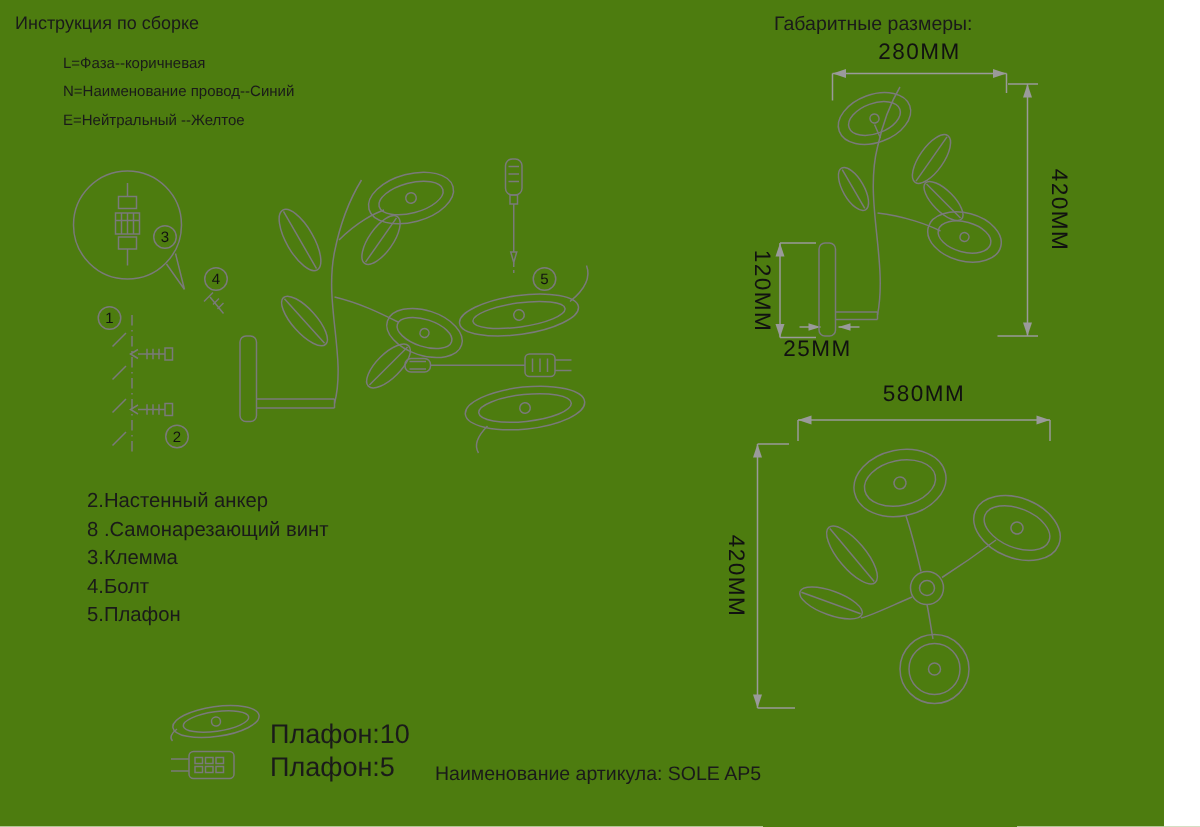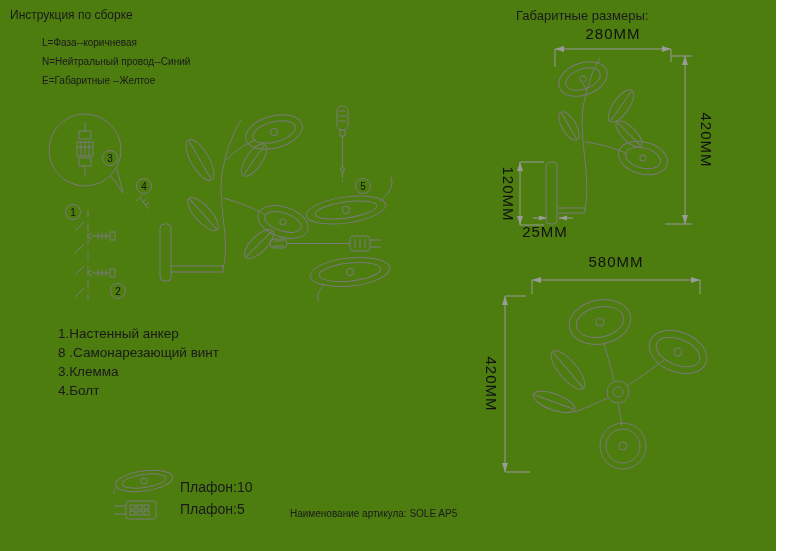--- a/index.html
+++ b/index.html
@@ -4,42 +4,42 @@
 <style>
   * { margin:0; padding:0; box-sizing:border-box; }
   html,body { background:#fff; }
   body { font-family:"Liberation Sans", sans-serif; }
   .page { position:relative; width:776px; height:551px; background:#4d7c0f; overflow:hidden; }
   .abs { position:absolute; }
   .txt { color:#1a1a1a; white-space:nowrap; }
   .title { font-size:12px; }
   .wiring div { font-size:10px; line-height:19px; }
   .parts div { font-size:13.5px; line-height:19px; }
-  .legend { font-size:14px; }
-  .footer { font-size:10px; }
+  .legend { font-size:18px; }
+  .footer { font-size:13px; }
   .dim-title { font-size:13px; }
   svg { display:block; overflow:visible; }
   .sk { stroke:#7a7a7a; fill:none; stroke-width:1; }
   .dim { stroke:#9a9a9a; fill:none; stroke-width:1; }
   .dimf { fill:#9a9a9a; stroke:none; }
   svg text { font-family:"Liberation Sans", sans-serif; fill:#111; }
   .callout-num { font-size:10px; }
   .dimtxt { font-size:15px; letter-spacing:1px; }
 </style>
 </head>
 <body>
 
 <div class="page">
 
   <div class="abs txt title" style="left:10px;top:8px">Инструкция по сборке</div>
 
   <div class="abs wiring txt" style="left:42px;top:33px">
     <div>L=Фаза--коричневая</div>
-    <div>N=Нейтральный провод--Синий</div>
-    <div>E=Габаритные --Желтое</div>
+    <div>N=Наименование провод--Синий</div>
+    <div>E=Нейтральный --Желтое</div>
   </div>
 
   <svg class="abs" style="left:30px;top:98px" width="400" height="228" viewBox="0 0 400 228">
 
     <g class="sk">
       <circle cx="55" cy="52" r="36"></circle>
       <path d="M81,78 L93,95 M87,71 L93,95"></path>
       <line x1="55" y1="24" x2="55" y2="33"></line>
       <rect x="49" y="33" width="12" height="8"></rect>
       <rect x="47" y="44" width="16" height="14"></rect>
@@ -160,24 +160,25 @@
       <g transform="rotate(-6 320 174)">
         <ellipse cx="320" cy="174" rx="40" ry="14"></ellipse>
         <ellipse cx="320" cy="174" rx="31" ry="9"></ellipse>
         <circle cx="320" cy="174" r="3.5"></circle>
       </g>
       <path d="M295,186 C288,193 286,199 289,204"></path>
     </g>
   </svg>
 
   <div class="abs parts txt" style="left:58px;top:324px">
-    <div>1.Настенный анкер</div>
+    <div>2.Настенный анкер</div>
     <div>8 .Самонарезающий винт</div>
     <div>3.Клемма</div>
     <div>4.Болт</div>
+    <div>5.Плафон</div>
   </div>
 
   <div class="abs txt dim-title" style="left:516px;top:8px">Габаритные размеры:</div>
 
   <svg class="abs" style="left:475px;top:22px" width="250" height="230" viewBox="0 0 250 230">
     <text class="dimtxt" x="138" y="17" text-anchor="middle">280MM</text>
     <g class="dim">
       <line x1="80" y1="27" x2="196" y2="27"></line>
       <line x1="80" y1="27" x2="80" y2="45"></line>
       <line x1="196" y1="27" x2="196" y2="40"></line>

